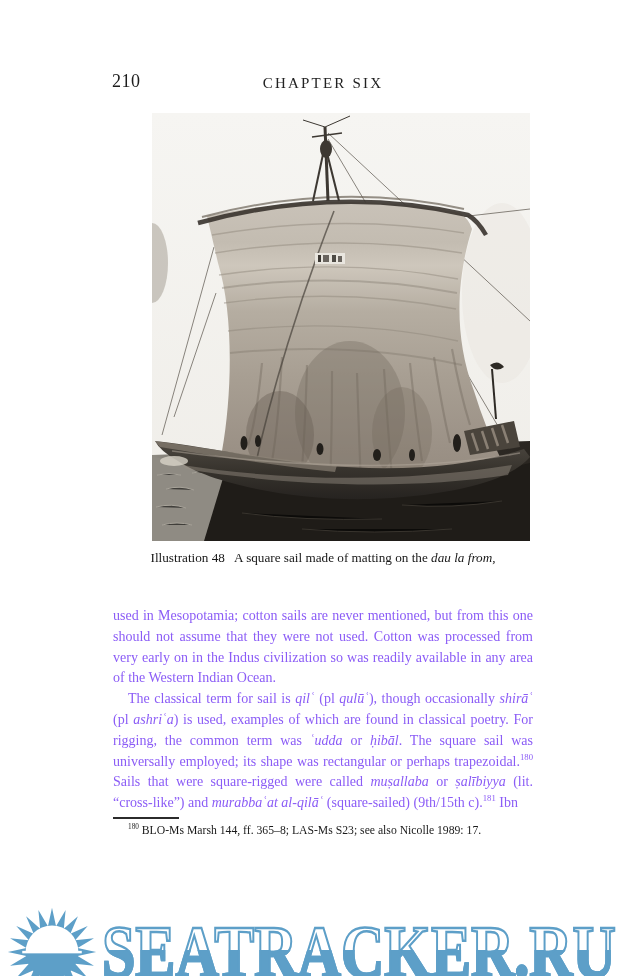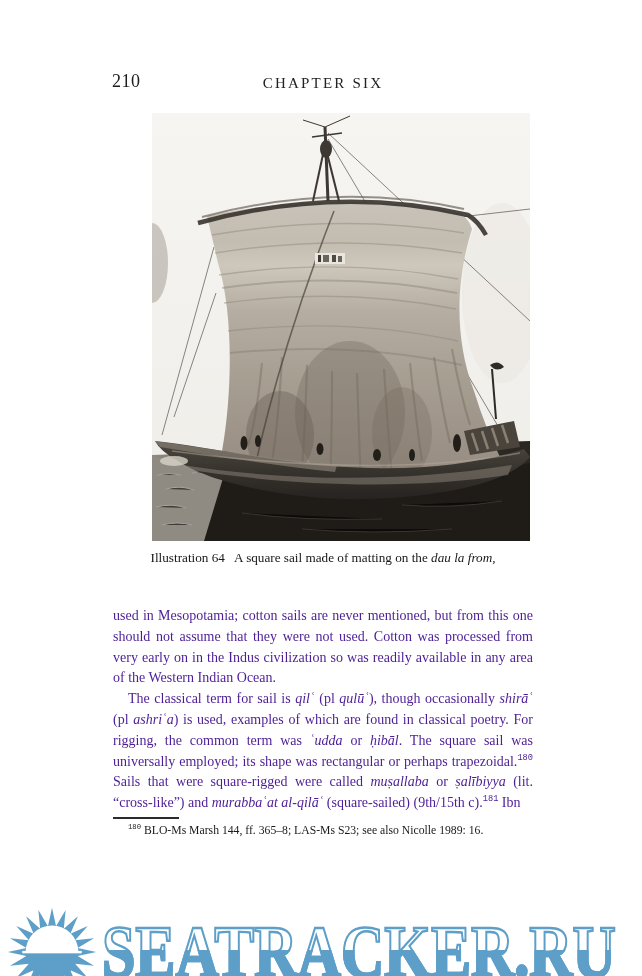--- a/index.html
+++ b/index.html
@@ -9,24 +9,24 @@
   .page-number{position:absolute;left:112px;top:71px;font-size:18px;letter-spacing:.5px;}
   .running-head{position:absolute;left:113px;top:75px;width:420px;text-align:center;
                 font-size:15px;letter-spacing:2.2px;color:#222;}
 
   .photo{position:absolute;left:152px;top:113px;width:378px;height:428px;}
 
   .caption{position:absolute;left:103px;top:549px;width:440px;text-align:center;
            font-size:13.2px;line-height:17.8px;color:#171717;}
 
   .body-text{position:absolute;left:113px;top:606px;width:420px;
-             font-size:14px;line-height:20.8px;text-align:justify;color:#4c1d95;}
+             font-size:14px;line-height:20.8px;text-align:justify;color:#8b5cf6;}
   .body-text p{margin:0;}
   .body-text p.indent{text-indent:15px;}
-  sup{font-size:.62em;vertical-align:super;line-height:0;font-family:Liberation Mono, monospace;}
+  sup{font-size:.62em;vertical-align:super;line-height:0;}
 
   .fn-rule{position:absolute;left:113px;top:817px;width:66px;height:1.6px;background:#2b2b2b;}
   .footnotes{position:absolute;left:113px;top:823px;width:420px;
              font-size:11.7px;line-height:16.9px;text-align:justify;color:#1a1a1a;}
   .footnotes p{margin:0;text-indent:15px;}
 
   .watermark{position:absolute;left:0;top:880px;width:642px;height:96px;margin-top:24px;}
   .sun-logo{position:absolute;left:4px;top:0;width:96px;height:96px;}
   .wm-text-wrap{position:absolute;left:102px;top:2px;width:540px;height:92px;}
   .wm-text{position:absolute;left:0;top:0;white-space:nowrap;
@@ -181,32 +181,32 @@
           <path d="M350,312 L356,330"></path>
       </g>
       <path d="M340,256 L344,306" stroke="#2e2a25" stroke-width="2"></path>
       <path d="M338,252 q8,-6 14,2 q-8,6 -14,-2 Z" fill="#2e2a25"></path>
 
       <ellipse cx="22" cy="348" rx="14" ry="5" fill="#d8d3c8" opacity="0.8"></ellipse>
     </g>
   </svg>
 
   <div class="caption">
-    <div><span>Illustration 64  A square sail made of matting on the </span><i>dau la from</i><span>,</span></div>
+    <div><span>Illustration 48  A square sail made of matting on the </span><i>dau la from</i><span>,</span></div>
   </div>
 
   <div class="body-text">
     <p><span>used in Mesopotamia; cotton sails are never mentioned, but from this one should not assume that they were not used. Cotton was processed from very early on in the Indus civilization so was readily available in any area of the Western Indian Ocean.</span></p>
     <p class="indent"><span>The classical term for sail is </span><i>qilʿ</i><span> (pl </span><i>qulūʿ</i><span>), though occasionally </span><i>shirāʿ</i><span> (pl </span><i>ashriʿa</i><span>) is used, examples of which are found in classical poetry. For rigging, the common term was </span><i>ʿudda</i><span> or </span><i>ḥibāl</i><span>. The square sail was universally employed; its shape was rectangular or perhaps trapezoidal.</span><sup>180</sup><span> Sails that were square-rigged were called </span><i>muṣallaba</i><span> or </span><i>ṣalībiyya</i><span> (lit. “cross-like”) and </span><i>murabbaʿat al-qilāʿ</i><span> (square-sailed) (9th/15th c).</span><sup>181</sup><span> Ibn</span></p>
   </div>
 
   <div class="fn-rule"></div>
 
   <div class="footnotes">
-    <p><sup>180</sup><span> BLO-Ms Marsh 144, ff. 365–8; LAS-Ms S23; see also Nicolle 1989: 16.</span></p>
+    <p><sup>180</sup><span> BLO-Ms Marsh 144, ff. 365–8; LAS-Ms S23; see also Nicolle 1989: 17.</span></p>
   </div>
 
   <div class="watermark">
     <svg class="sun-logo" viewBox="0 0 100 100" xmlns="http://www.w3.org/2000/svg">
       <polygon fill="#5d9fc8" points="96,50 76.7,54.2 93.7,64.2 74.1,62.3 87.2,77 69.1,69.1 77,87.2 62.3,74.1 64.2,93.7 54.2,76.7 50,96 45.8,76.7 35.8,93.7 37.7,74.1 23,87.2 30.9,69.1 12.8,77 25.9,62.3 6.3,64.2 23.3,54.2 4,50 23.3,45.8 6.3,35.8 25.9,37.7 12.8,23 30.9,30.9 23,12.8 37.7,25.9 35.8,6.3 45.8,23.3 50,4 54.2,23.3 64.2,6.3 62.3,25.9 77,12.8 69.1,30.9 87.2,23 74.1,37.7 93.7,35.8 76.7,45.8"></polygon>
       <circle cx="50" cy="50" r="27.5" fill="#5d9fc8"></circle>
       <path d="M22.5,50 A27.5,27.5 0 0 1 77.5,50 Z" fill="#ffffff"></path>
       <rect x="19" y="48.8" width="62" height="2.6" fill="#ffffff"></rect>
     </svg>
     <div class="wm-text-wrap">

